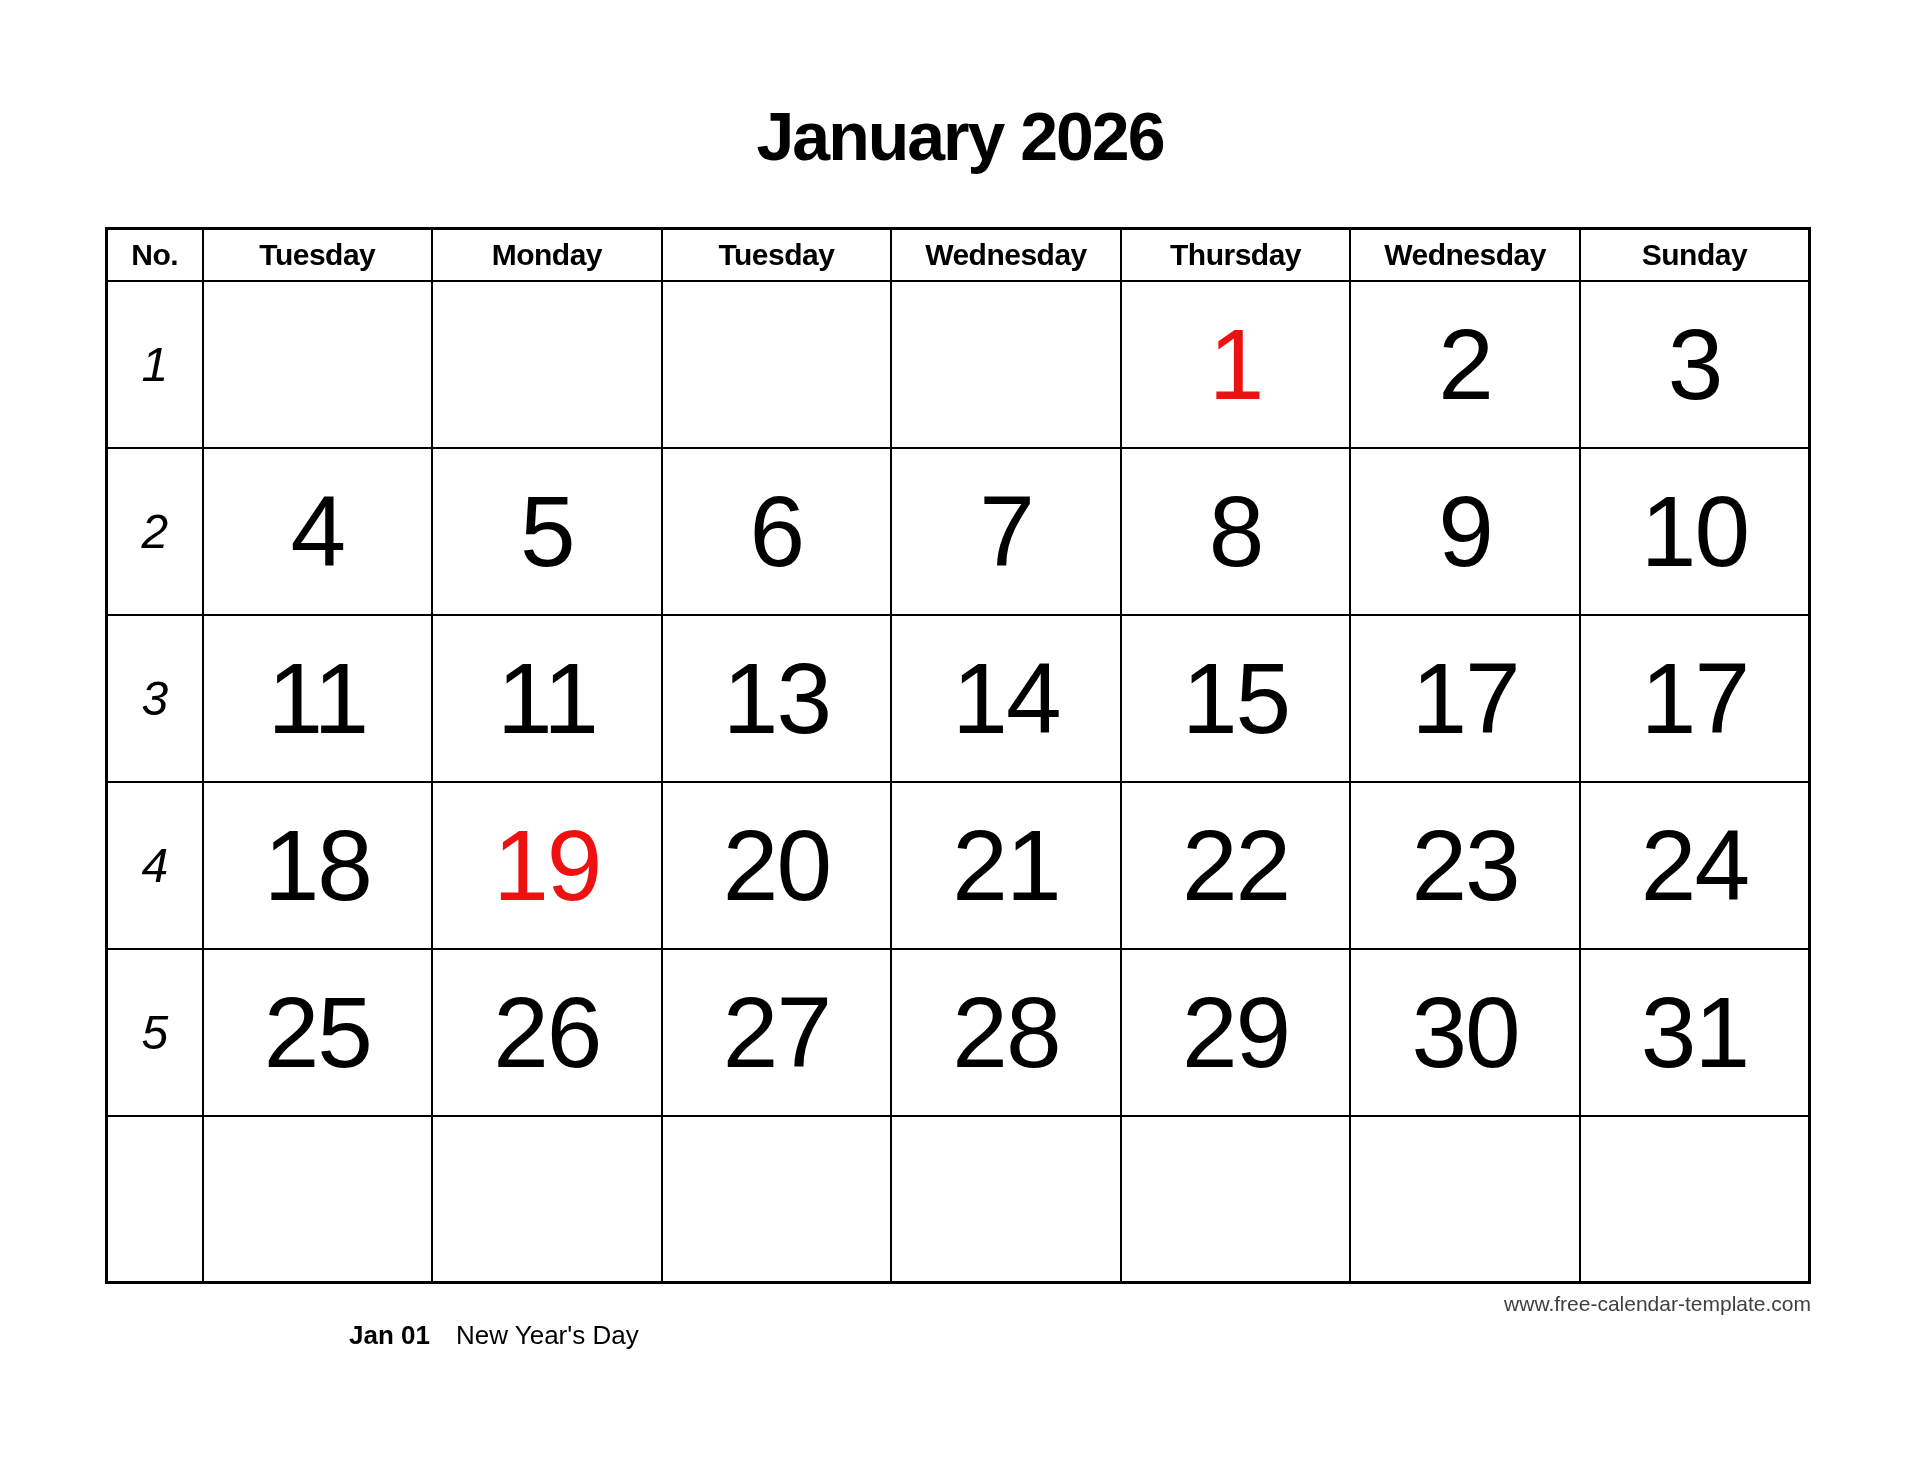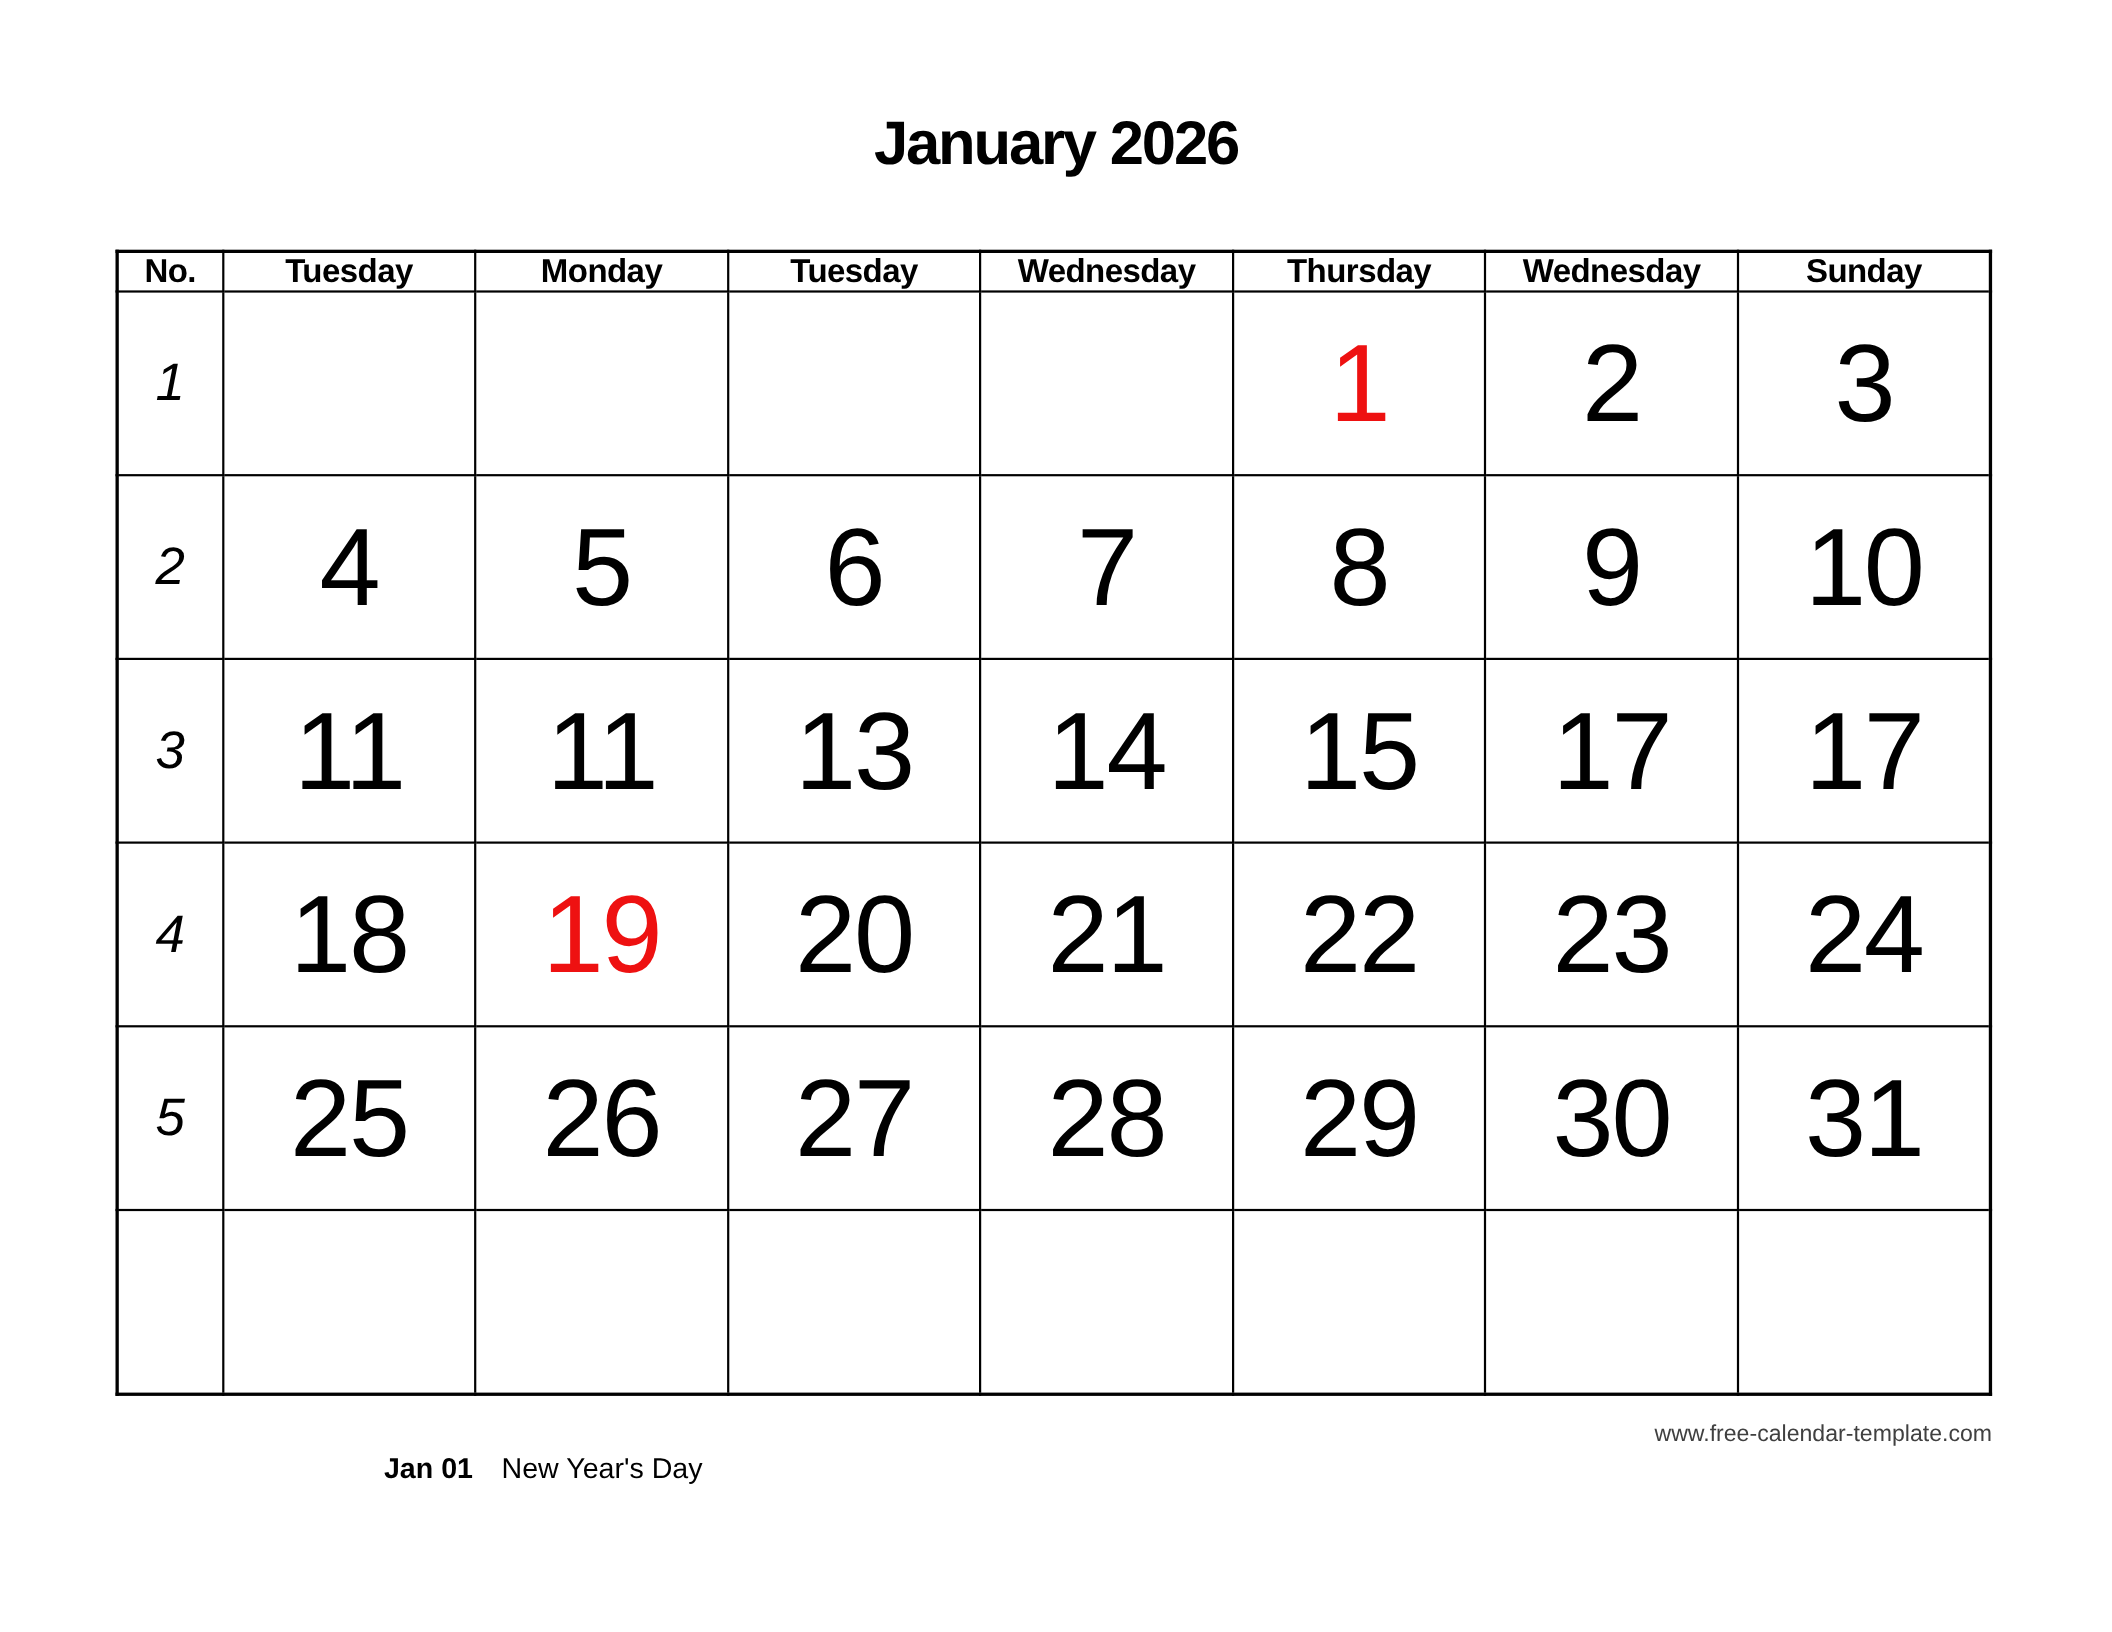--- a/index.html
+++ b/index.html
@@ -12,21 +12,21 @@
     font-family: "Liberation Sans", sans-serif;
     color: #000000;
     overflow: hidden;
   }
   .title {
     position: absolute;
     top: 102px;
     left: 0;
     width: 100%;
     text-align: center;
-    font-size: 56px;
+    font-size: 68px;
     font-weight: 700;
     letter-spacing: -2px;
     line-height: 1;
   }
   table.calendar {
     position: absolute;
     left: 105px;
     top: 227px;
     width: 1706px;
     border-collapse: collapse;
@@ -35,21 +35,21 @@
   }
   table.calendar th,
   table.calendar td {
     border: 2px solid #000000;
     text-align: center;
     vertical-align: middle;
     background: #ffffff;
     overflow: hidden;
   }
   col.no-col { width: 96px; }
-  thead tr { height: 36px; }
+  thead tr { height: 52px; }
   thead th {
     font-size: 30px;
     font-weight: 700;
     letter-spacing: -0.5px;
   }
   tbody tr { height: 167px; }
   td.weekno {
     font-size: 48px;
     font-style: italic;
     font-weight: 400;

